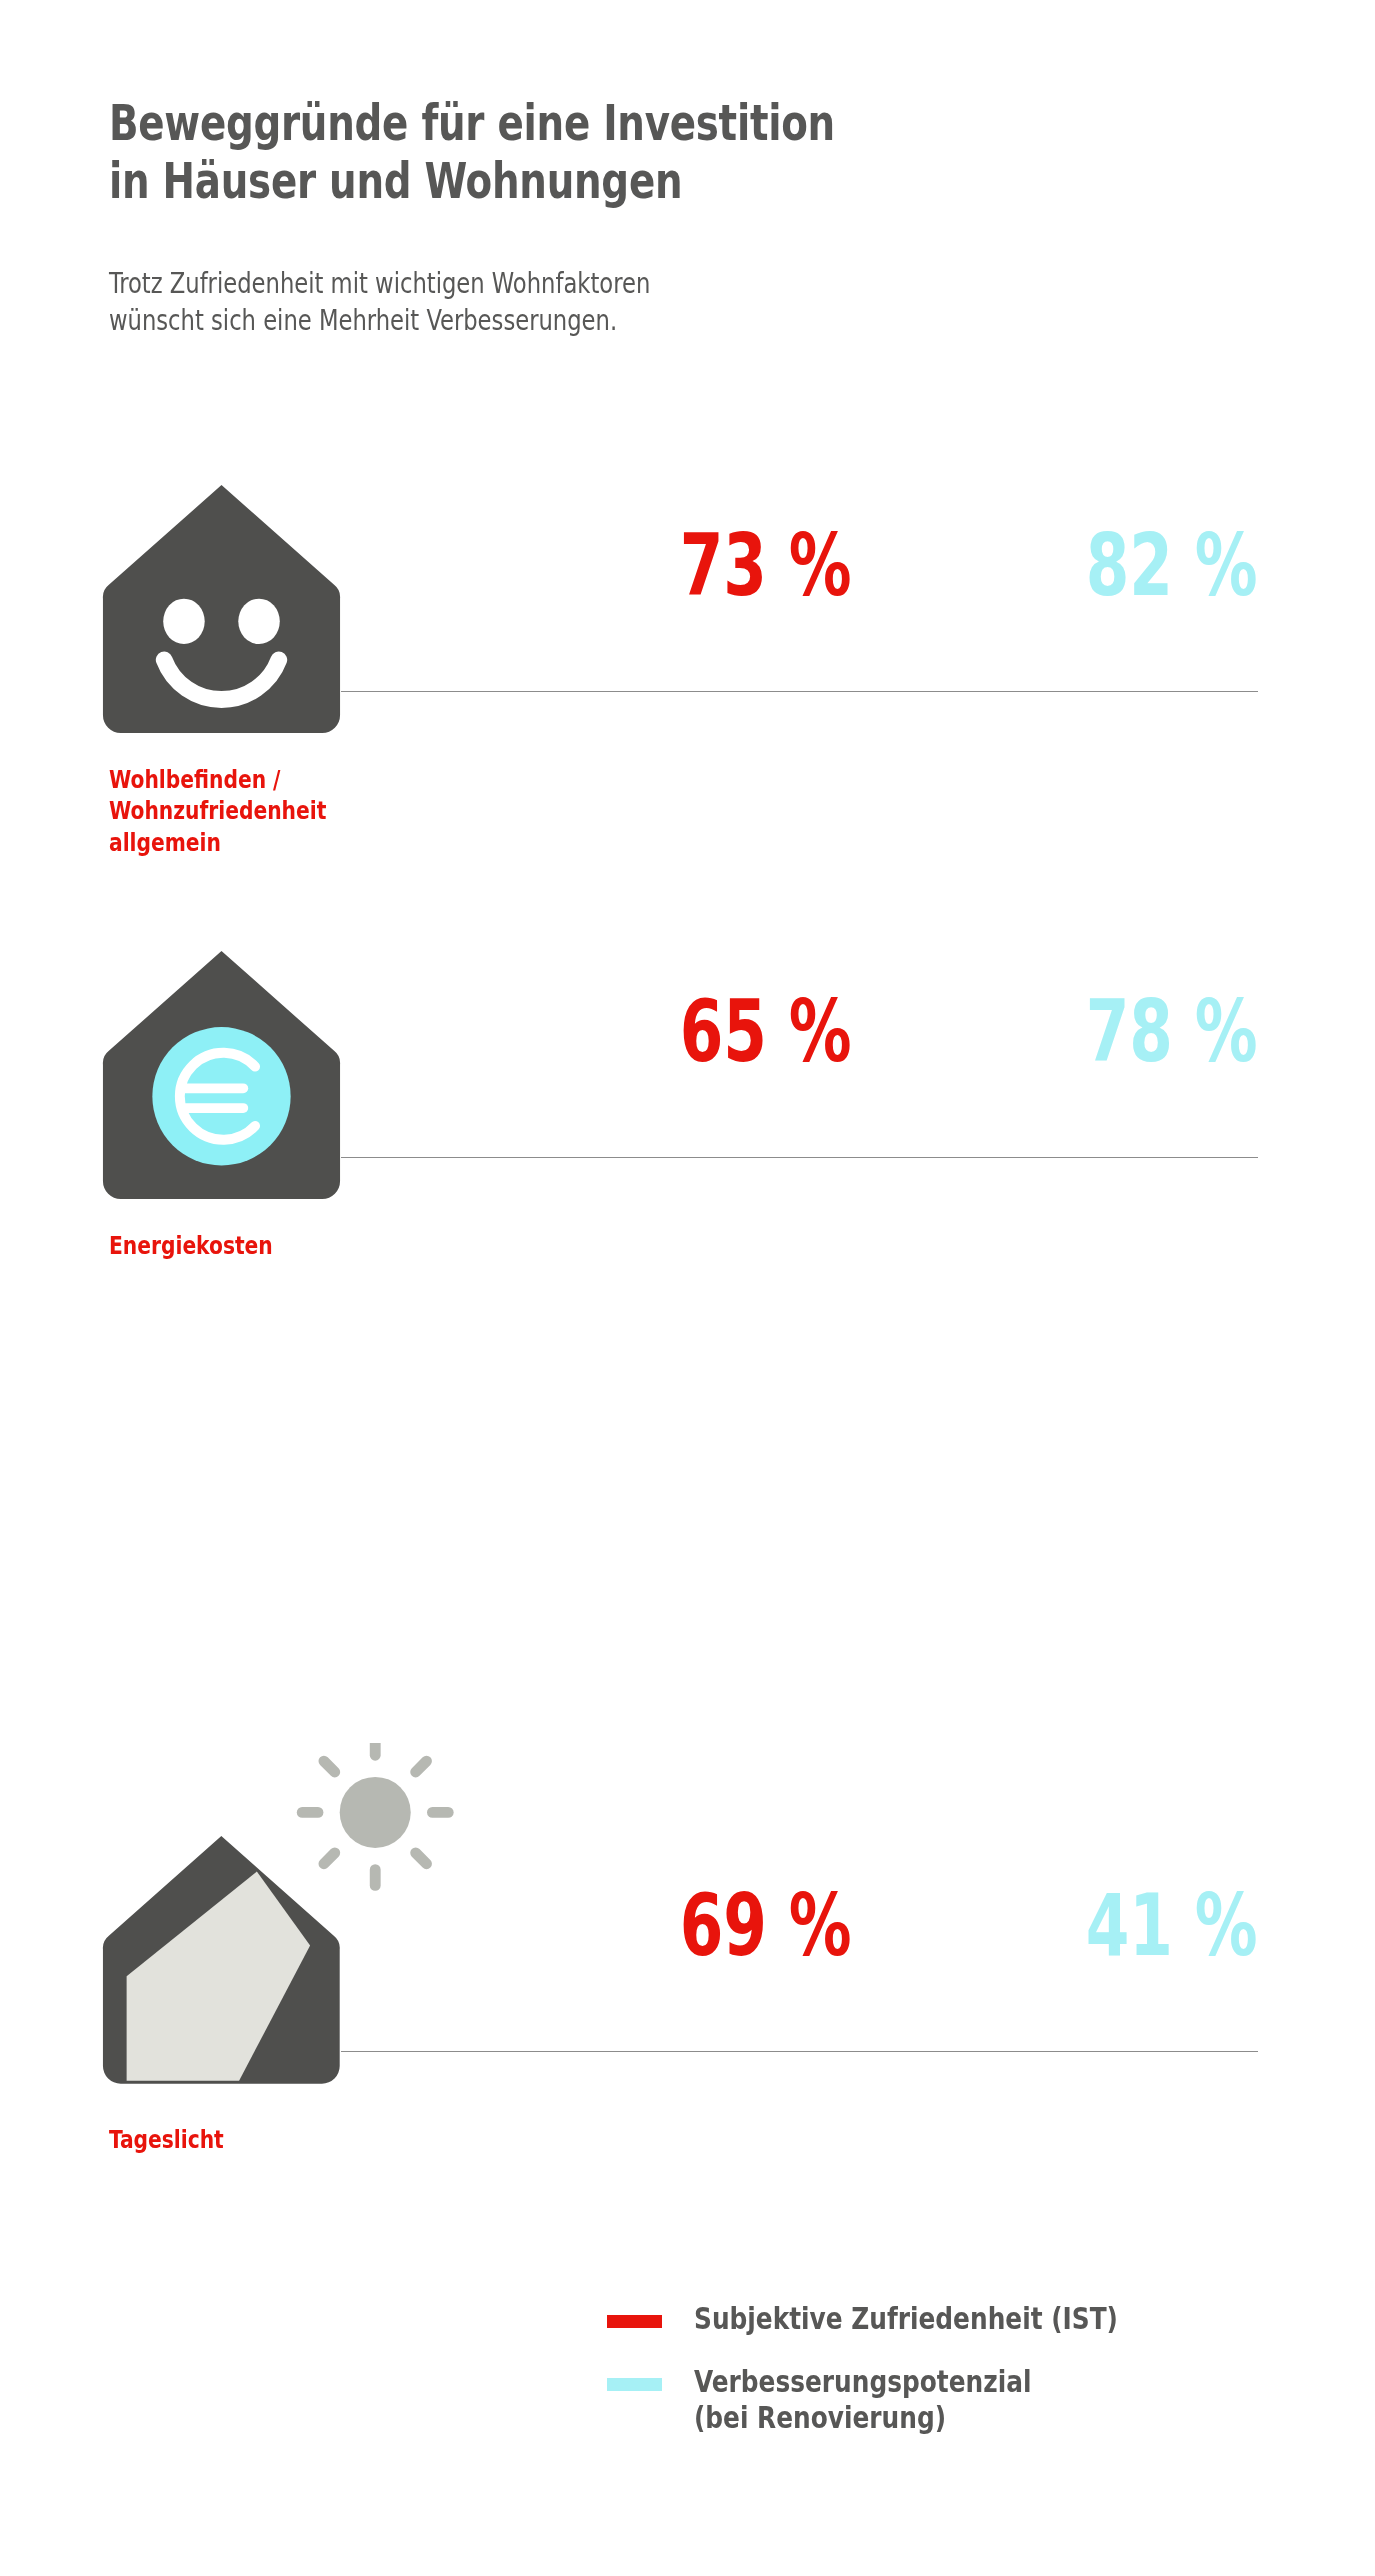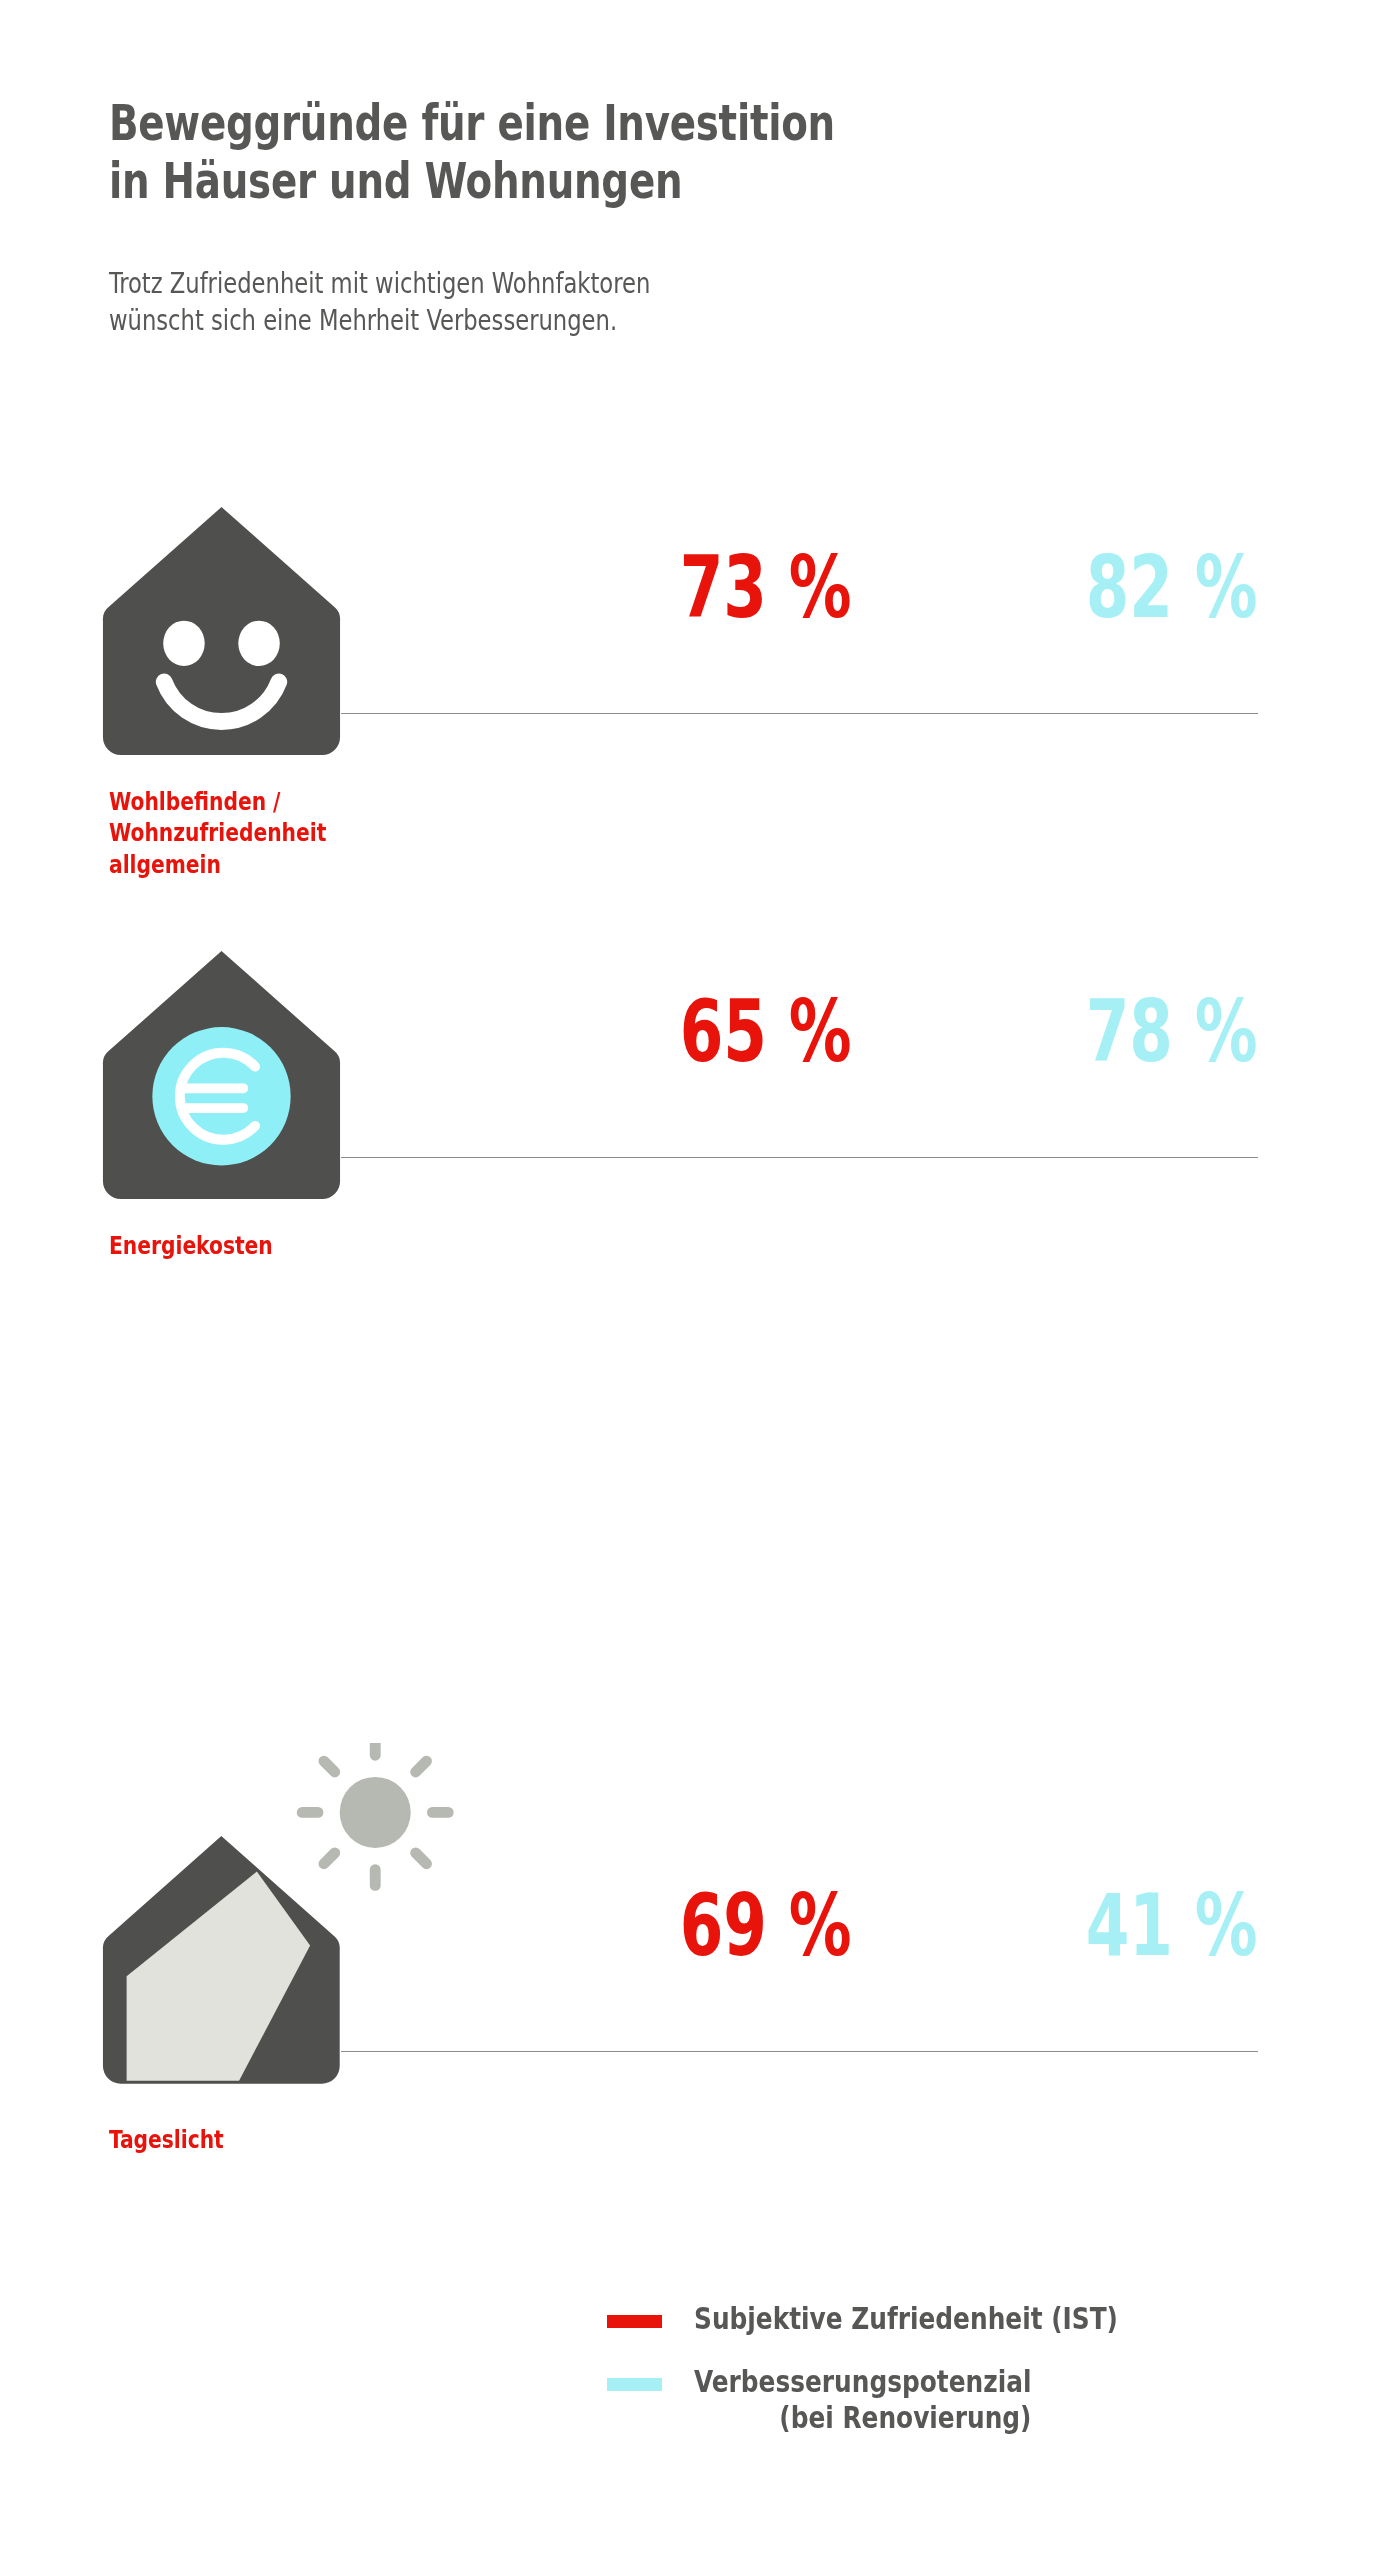--- a/index.html
+++ b/index.html
@@ -112,21 +112,20 @@
     position: absolute;
     left: 607px;
     top: 2301px;
     width: 750px;
   }
   .legend-item {
     position: relative;
     display: flex;
     align-items: flex-start;
     margin-bottom: 26px;
-    text-align: right;
   }
   .legend-swatch {
     width: 55px;
     height: 13px;
     flex: 0 0 auto;
     margin-top: 14px;
     margin-right: 32px;
   }
   .legend-text {
     font-family: "DejaVu Sans Condensed", "Liberation Sans Narrow", "Liberation Sans", sans-serif;
@@ -144,21 +143,21 @@
 
 <div class="page">
 
   <div class="header">
     <h1 class="title">Beweggründe für eine Investition
 in Häuser und Wohnungen</h1>
   </div>
   <div class="subtitle">Trotz Zufriedenheit mit wichtigen Wohnfaktoren
 wünscht sich eine Mehrheit Verbesserungen.</div>
 
-  <div class="row" style="top:504px;height:415px;">
+  <div class="row" style="top:482px;height:415px;">
     <div class="row-icon">
       <svg width="245" height="257" viewBox="0 0 248 260" aria-hidden="true">
         <path d="M124 3 L238 104 A16 16 0 0 1 244 118 L244 236 A18 18 0 0 1 226 254 L22 254 A18 18 0 0 1 4 236 L4 118 A16 16 0 0 1 10 104 Z" fill="#4f4f4d"></path>
         <ellipse cx="86" cy="141" rx="21" ry="23" fill="#ffffff"></ellipse>
         <ellipse cx="162" cy="141" rx="21" ry="23" fill="#ffffff"></ellipse>
         <path d="M66 180 A62 62 0 0 0 182 180" fill="none" stroke="#ffffff" stroke-width="17" stroke-linecap="round"></path>
       </svg>
     </div>
     <div class="rule" style="top:209px;"></div>
     <div class="val val-ist" style="top:41px;">73 %</div>

